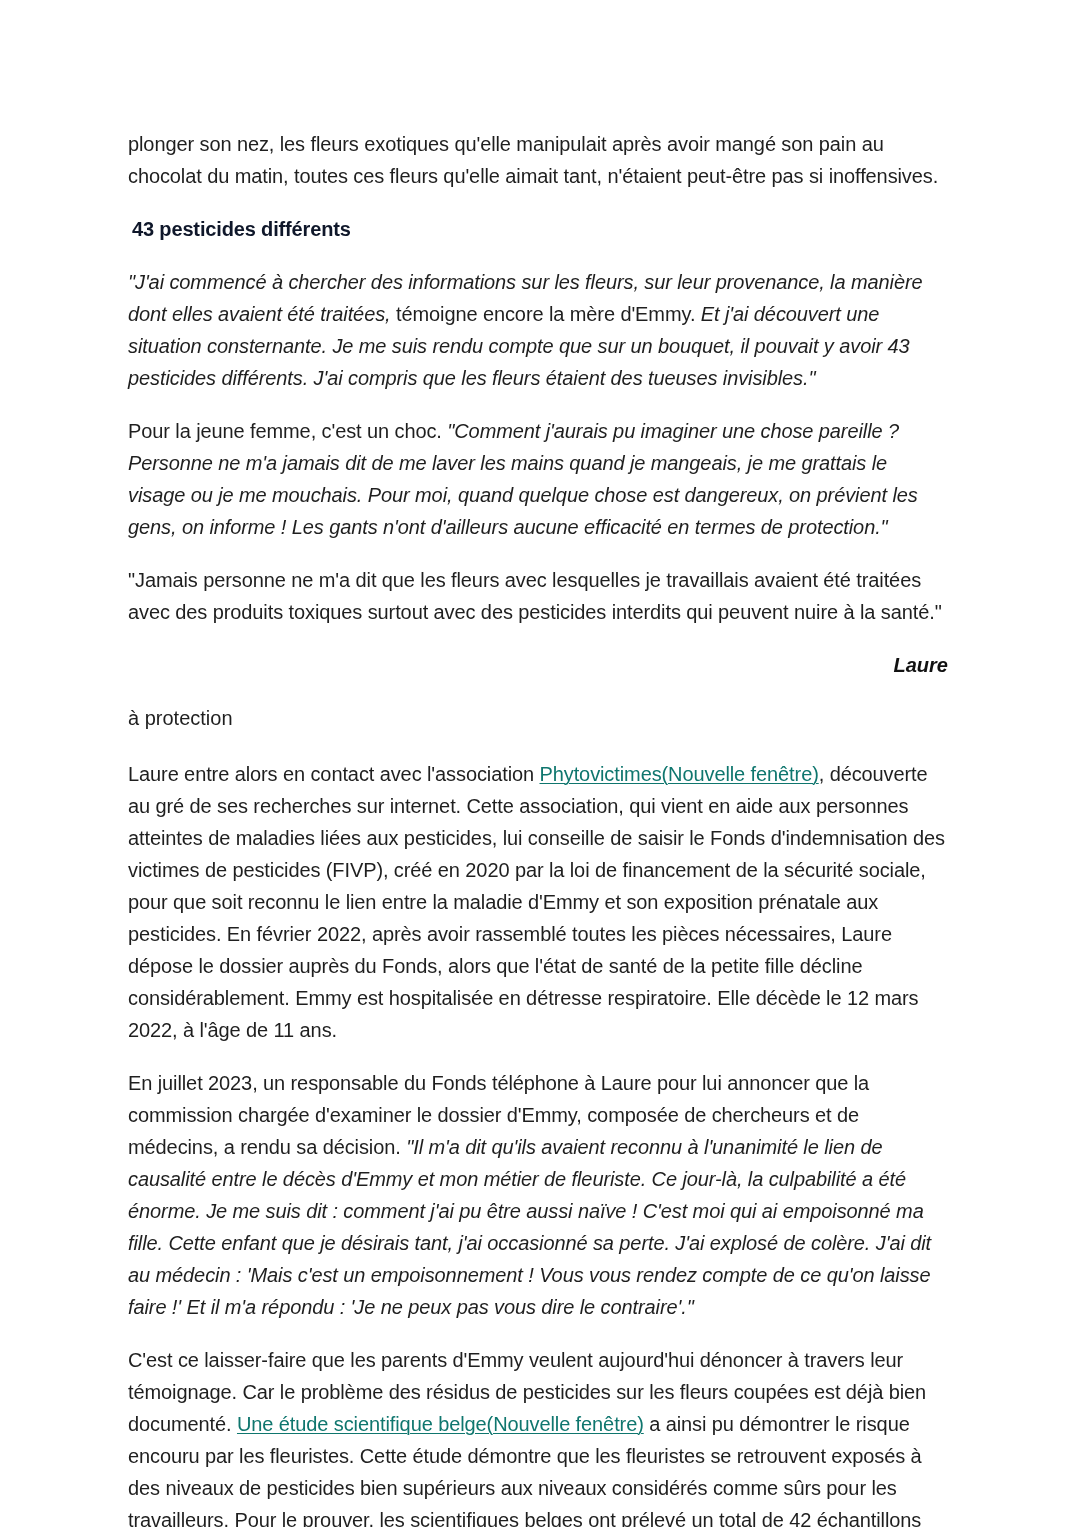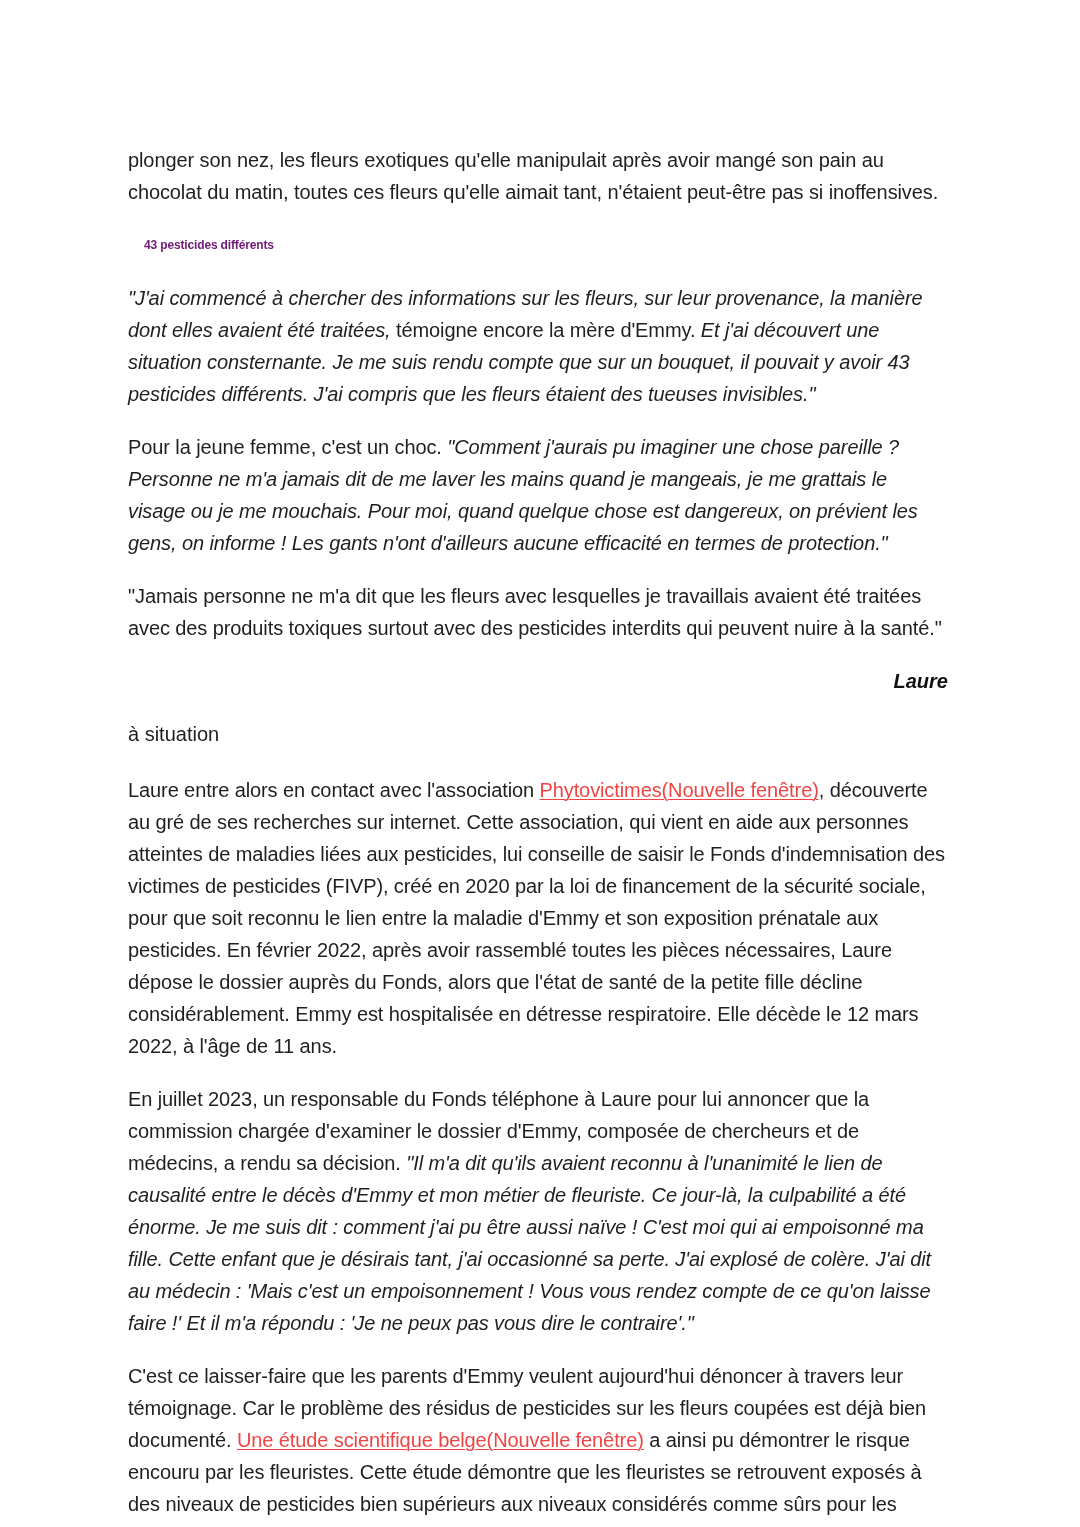--- a/index.html
+++ b/index.html
@@ -19,37 +19,37 @@
     box-sizing: border-box;
     width: 1080px;
     min-height: 1527px;
     padding: 128px 134px 0 128px;
     background: #ffffff;
   }
   .article {
     width: 820px;
   }
   p.para {
-    margin: 16px 0 21px 0;
+    margin: 0 0 21px 0;
     font-size: 20px;
     line-height: 32px;
     letter-spacing: -0.1px;
     color: #1f1f1f;
     text-align: left;
   }
   p.para:last-child {
     margin-bottom: 0;
   }
   h3.section-heading {
-    margin: 9px 0 21px 16px;
-    font-size: 12px;
+    margin: 9px 0 21px 4px;
+    font-size: 20px;
     line-height: 32px;
     font-weight: 700;
     letter-spacing: -0.15px;
-    color: #701a75;
+    color: #0f172a;
   }
   .quote-block {
     font-style: italic;
   }
   .quote-block .upright {
     font-style: normal;
     text-align: right;
   }
   .inline-quote {
     font-style: italic;
@@ -63,21 +63,21 @@
     color: #111111;
     text-align: right;
   }
   .attrib-source {
     margin: 0 0 24px 0;
     font-size: 20px;
     line-height: 32px;
     color: #1f1f1f;
   }
   a.doclink {
-    color: #ef4444;
+    color: #0f766e;
     text-decoration: underline;
     text-underline-offset: 2px;
     text-decoration-thickness: 1px;
   }
 </style>
 </head>
 <body>
 
 <div class="page">
   <article class="article">
@@ -87,21 +87,21 @@
     <h3 class="section-heading">43 pesticides différents</h3>
 
     <p class="para quote-block"><span>"J'ai commencé à chercher des informations sur les fleurs, sur leur provenance, la manière dont elles avaient été traitées,</span><span class="upright"> témoigne encore la mère d'Emmy. </span><span>Et j'ai découvert une situation consternante. Je me suis rendu compte que sur un bouquet, il pouvait y avoir 43 pesticides différents. J'ai compris que les fleurs étaient des tueuses invisibles."</span></p>
 
     <p class="para"><span>Pour la jeune femme, c'est un choc. </span><span class="inline-quote">"Comment j'aurais pu imaginer une chose pareille ? Personne ne m'a jamais dit de me laver les mains quand je mangeais, je me grattais le visage ou je me mouchais. Pour moi, quand quelque chose est dangereux, on prévient les gens, on informe ! Les gants n'ont d'ailleurs aucune efficacité en termes de protection."</span></p>
 
     <p class="para">"Jamais personne ne m'a dit que les fleurs avec lesquelles je travaillais avaient été traitées avec des produits toxiques surtout avec des pesticides interdits qui peuvent nuire à la santé."</p>
 
     <p class="attrib-name">Laure</p>
 
-    <p class="attrib-source">à situation</p>
+    <p class="attrib-source">à protection</p>
 
     <p class="para"><span>Laure entre alors en contact avec l'association </span><a class="doclink" href="#">Phytovictimes(Nouvelle fenêtre)</a><span>, découverte au gré de ses recherches sur internet. Cette association, qui vient en aide aux personnes atteintes de maladies liées aux pesticides, lui conseille de saisir le Fonds d'indemnisation des victimes de pesticides (FIVP), créé en 2020 par la loi de financement de la sécurité sociale, pour que soit reconnu le lien entre la maladie d'Emmy et son exposition prénatale aux pesticides. En février 2022, après avoir rassemblé toutes les pièces nécessaires, Laure dépose le dossier auprès du Fonds, alors que l'état de santé de la petite fille décline considérablement. Emmy est hospitalisée en détresse respiratoire. Elle décède le 12 mars 2022, à l'âge de 11 ans.</span></p>
 
     <p class="para"><span>En juillet 2023, un responsable du Fonds téléphone à Laure pour lui annoncer que la commission chargée d'examiner le dossier d'Emmy, composée de chercheurs et de médecins, a rendu sa décision. </span><span class="inline-quote">"Il m'a dit qu'ils avaient reconnu à l'unanimité le lien de causalité entre le décès d'Emmy et mon métier de fleuriste. Ce jour-là, la culpabilité a été énorme. Je me suis dit : comment j'ai pu être aussi naïve ! C'est moi qui ai empoisonné ma fille. Cette enfant que je désirais tant, j'ai occasionné sa perte. J'ai explosé de colère. J'ai dit au médecin : 'Mais c'est un empoisonnement ! Vous vous rendez compte de ce qu'on laisse faire !' Et il m'a répondu : 'Je ne peux pas vous dire le contraire'."</span></p>
 
 
     <p class="para"><span>C'est ce laisser-faire que les parents d'Emmy veulent aujourd'hui dénoncer à travers leur témoignage. Car le problème des résidus de pesticides sur les fleurs coupées est déjà bien documenté. </span><a class="doclink" href="#">Une étude scientifique belge(Nouvelle fenêtre)</a><span> a ainsi pu démontrer le risque encouru par les fleuristes. Cette étude démontre que les fleuristes se retrouvent exposés à des niveaux de pesticides bien supérieurs aux niveaux considérés comme sûrs pour les travailleurs. Pour le prouver, les scientifiques belges ont prélevé un total de 42 échantillons d'urine chez des professionnels et constitué un groupe de contrôle.</span></p>
 
   </article>
 </div>

